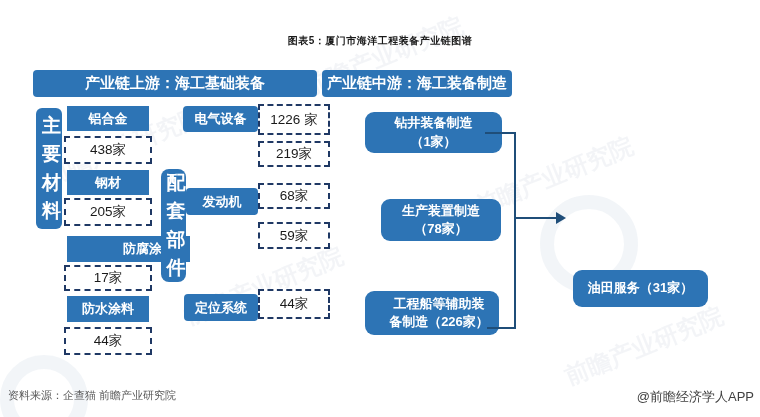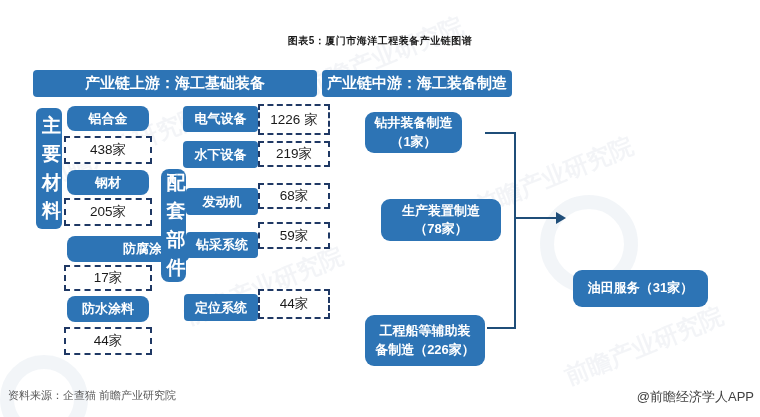--- a/index.html
+++ b/index.html
@@ -8,21 +8,21 @@
     --conn:#1f4e79;
   }
   html,body{margin:0;padding:0;background:#fff;}
   body{font-family:"Liberation Sans","DejaVu Sans",sans-serif;}
   .canvas{position:relative;width:760px;height:417px;background:#fff;overflow:hidden;}
   .title{position:absolute;left:0;top:34px;width:760px;text-align:center;
          font-size:10px;font-weight:bold;color:#1a1a1a;letter-spacing:.5px;}
   .hdr{position:absolute;height:27px;background:var(--blue);color:#fff;font-weight:bold;
        font-size:15px;display:flex;align-items:center;justify-content:center;border-radius:4px;}
   .bluebox{position:absolute;background:var(--blue);color:#fff;font-weight:bold;font-size:13px;
-       display:flex;align-items:center;justify-content:center;border-radius:8px;white-space:nowrap;}
+       display:flex;align-items:center;justify-content:center;border-radius:0;white-space:nowrap;}
   .dashed{position:absolute;background:#fff;border:2px dashed var(--dash);color:#1a1a1a;
        font-size:13.5px;display:flex;align-items:center;justify-content:center;
        box-sizing:border-box;white-space:nowrap;}
   .vbar{position:absolute;background:var(--blue);color:#fff;font-weight:bold;border-radius:6px;
        display:flex;align-items:center;justify-content:center;}
   .vbar span{display:block;width:14px;font-size:19px;line-height:1.5;word-break:break-all;text-align:center;}
   .bigbox{position:absolute;background:var(--blue);color:#fff;font-weight:bold;font-size:13px;
        border-radius:9px;display:flex;flex-direction:column;align-items:center;justify-content:center;
        line-height:1.4;text-align:center;}
   .connector{position:absolute;left:480px;top:105px;}
@@ -58,41 +58,39 @@
   <div class="bluebox" style="left:67px;top:170px;width:82px;height:25px;">钢材</div>
   <div class="dashed" style="left:64px;top:198px;width:88px;height:28px;">205家</div>
 
   <div class="bluebox" style="left:67px;top:236px;width:82px;height:26px;padding-left:41px;">防腐涂料</div>
   <div class="dashed" style="left:64px;top:265px;width:88px;height:26px;">17家</div>
   <div class="bluebox" style="left:67px;top:296px;width:82px;height:26px;">防水涂料</div>
   <div class="dashed" style="left:64px;top:327px;width:88px;height:28px;">44家</div>
 
   <div class="bluebox" style="left:183px;top:106px;width:75px;height:26px;border-radius:4px;">电气设备</div>
   <div class="dashed" style="left:258px;top:104px;width:72px;height:31px;">1226 家</div>
-  <div class="bluebox" style="left:183px;top:141px;width:75px;height:27px;border-radius:4px;">水下设备</div>
   <div class="dashed" style="left:258px;top:141px;width:72px;height:26px;">219家</div>
   <div class="vbar" style="left:161px;top:169px;width:25px;height:113px;border-radius:8px;">
     <span>配套部件</span>
   </div>
   <div class="bluebox" style="left:186px;top:188px;width:72px;height:27px;border-radius:4px;">发动机</div>
   <div class="dashed" style="left:258px;top:183px;width:72px;height:26px;">68家</div>
-  <div class="bluebox" style="left:186px;top:232px;width:72px;height:26px;border-radius:4px;">钻采系统</div>
   <div class="dashed" style="left:258px;top:222px;width:72px;height:27px;">59家</div>
   <div class="bluebox" style="left:184px;top:294px;width:74px;height:27px;border-radius:4px;">定位系统</div>
   <div class="dashed" style="left:258px;top:289px;width:72px;height:30px;">44家</div>
 
-  <div class="bigbox" style="left:365px;top:112px;width:97px;height:41px;">
+  <div class="bigbox" style="left:365px;top:112px;width:137px;height:41px;">
     <div>钻井装备制造</div>
     <div>（1家）</div>
   </div>
   <div class="bigbox" style="left:365px;top:199px;width:120px;height:42px;margin-left:16px;">
     <div>生产装置制造</div>
     <div>（78家）</div>
   </div>
-  <div class="bigbox" style="left:365px;top:315px;width:120px;height:51px;">
+  <div class="bigbox" style="left:365px;top:291px;width:120px;height:44px;padding-left:14px;">
     <div>工程船等辅助装</div>
     <div>备制造（226家）</div>
   </div>
 
   <svg class="connector" width="100" height="240" viewBox="0 0 100 240">
     <path d="M5 28 H35 V223 H7" fill="none" stroke="#1f4e79" stroke-width="2"></path>
     <path d="M35 113 H77" fill="none" stroke="#1f4e79" stroke-width="2"></path>
     <polygon points="76,107 86,113 76,119" fill="#1f4e79"></polygon>
   </svg>
 

